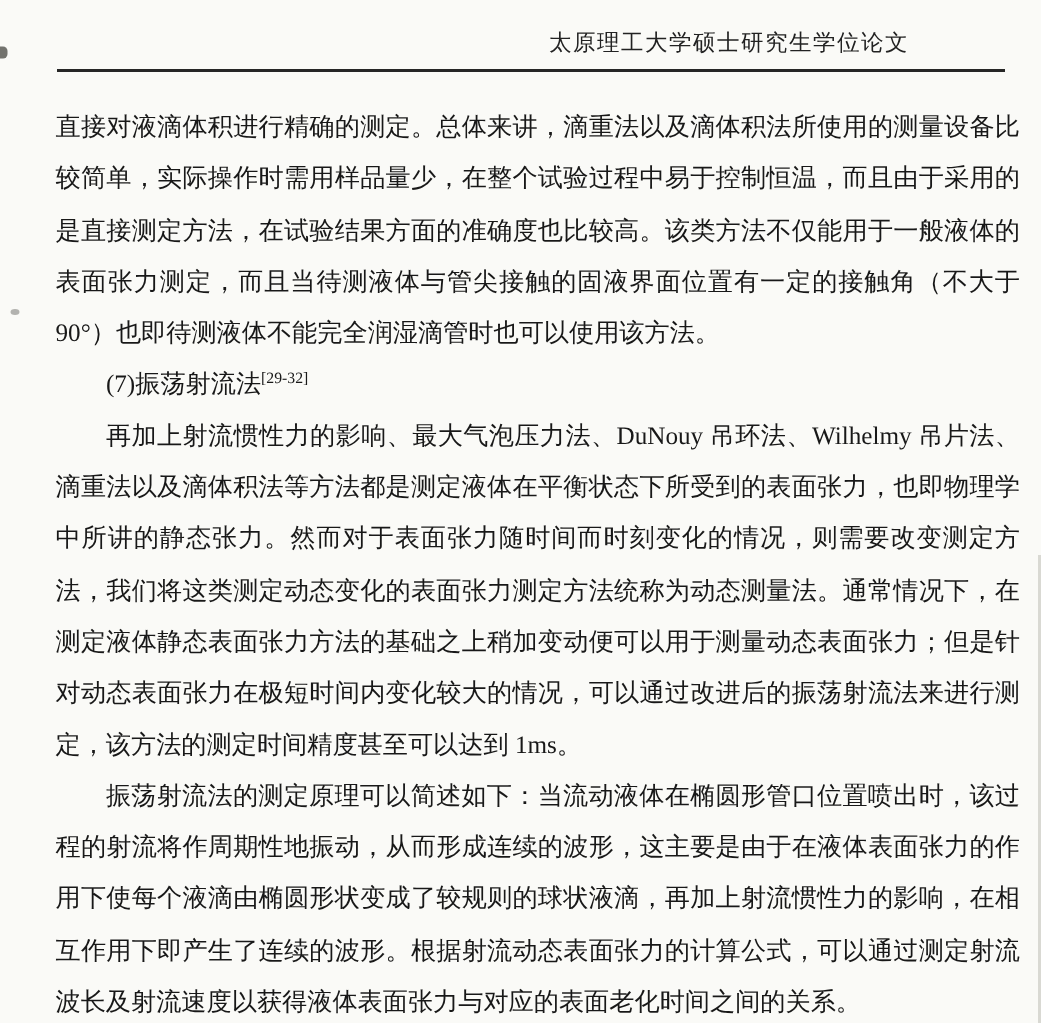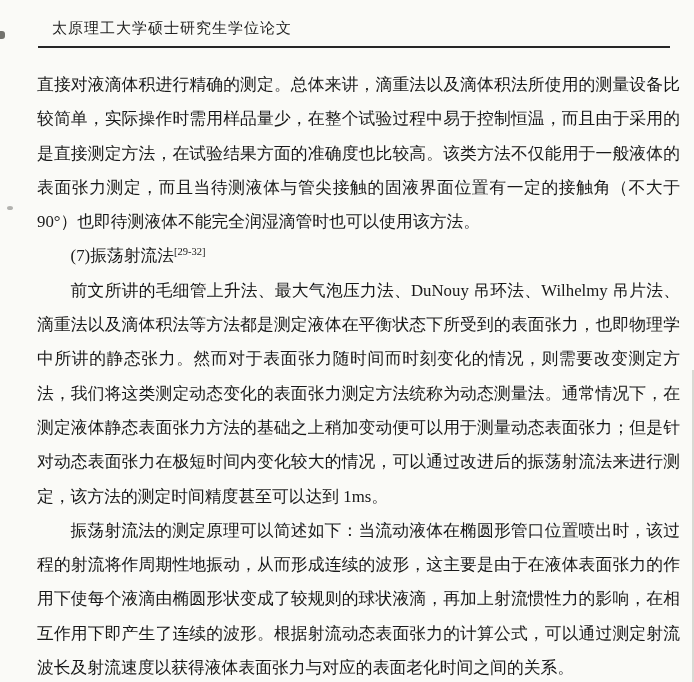--- a/index.html
+++ b/index.html
@@ -14,21 +14,21 @@
     background: #fafaf7;
     overflow: hidden;
     font-family: "Liberation Serif", "DejaVu Serif", serif;
     color: #1c1c1c;
   }
   .header {
     position: absolute;
     top: 19px;
     left: 0;
     width: 606px;
-    text-align: left;
+    text-align: right;
     padding-left: 52px;
     box-sizing: border-box;
     font-size: 15px;
     letter-spacing: 1px;
     color: #222222;
     white-space: nowrap;
   }
   .header-rule {
     position: absolute;
     top: 46px;
@@ -92,21 +92,21 @@
   <div class="header-rule"></div>
 
   <div class="body">
 
     <p class="para">直接对液滴体积进行精确的测定。总体来讲，滴重法以及滴体积法所使用的测量设备比较简单，实际操作时需用样品量少，在整个试验过程中易于控制恒温，而且由于采用的是直接测定方法，在试验结果方面的准确度也比较高。该类方法不仅能用于一般液体的表面张力测定，而且当待测液体与管尖接触的固液界面位置有一定的接触角（不大于 90°）也即待测液体不能完全润湿滴管时也可以使用该方法。</p>
 
     <p class="para indent">
       <span>(7)振荡射流法</span><sup class="cite">[29-32]</sup>
     </p>
 
-    <p class="para indent">前文所讲的毛细管上升法、最大气泡压力法、DuNouy 吊环法、Wilhelmy 吊片法、滴重法以及滴体积法等方法都是测定液体在平衡状态下所受到的表面张力，也即物理学中所讲的静态张力。然而对于表面张力随时间而时刻变化的情况，则需要改变测定方法，我们将这类测定动态变化的表面张力测定方法统称为动态测量法。通常情况下，在测定液体静态表面张力方法的基础之上稍加变动便可以用于测量动态表面张力；但是针对动态表面张力在极短时间内变化较大的情况，可以通过改进后的振荡射流法来进行测定，该方法的测定时间精度甚至可以达到 1ms。</p>
+    <p class="para indent">再加上射流惯性力的影响、最大气泡压力法、DuNouy 吊环法、Wilhelmy 吊片法、滴重法以及滴体积法等方法都是测定液体在平衡状态下所受到的表面张力，也即物理学中所讲的静态张力。然而对于表面张力随时间而时刻变化的情况，则需要改变测定方法，我们将这类测定动态变化的表面张力测定方法统称为动态测量法。通常情况下，在测定液体静态表面张力方法的基础之上稍加变动便可以用于测量动态表面张力；但是针对动态表面张力在极短时间内变化较大的情况，可以通过改进后的振荡射流法来进行测定，该方法的测定时间精度甚至可以达到 1ms。</p>
 
     <p class="para indent">振荡射流法的测定原理可以简述如下：当流动液体在椭圆形管口位置喷出时，该过程的射流将作周期性地振动，从而形成连续的波形，这主要是由于在液体表面张力的作用下使每个液滴由椭圆形状变成了较规则的球状液滴，再加上射流惯性力的影响，在相互作用下即产生了连续的波形。根据射流动态表面张力的计算公式，可以通过测定射流波长及射流速度以获得液体表面张力与对应的表面老化时间之间的关系。</p>
 
   </div>
 
   <div class="speck speck-a"></div>
   <div class="speck speck-b"></div>
   <div class="speck speck-c"></div>
   <div class="edge-shade"></div>
 

